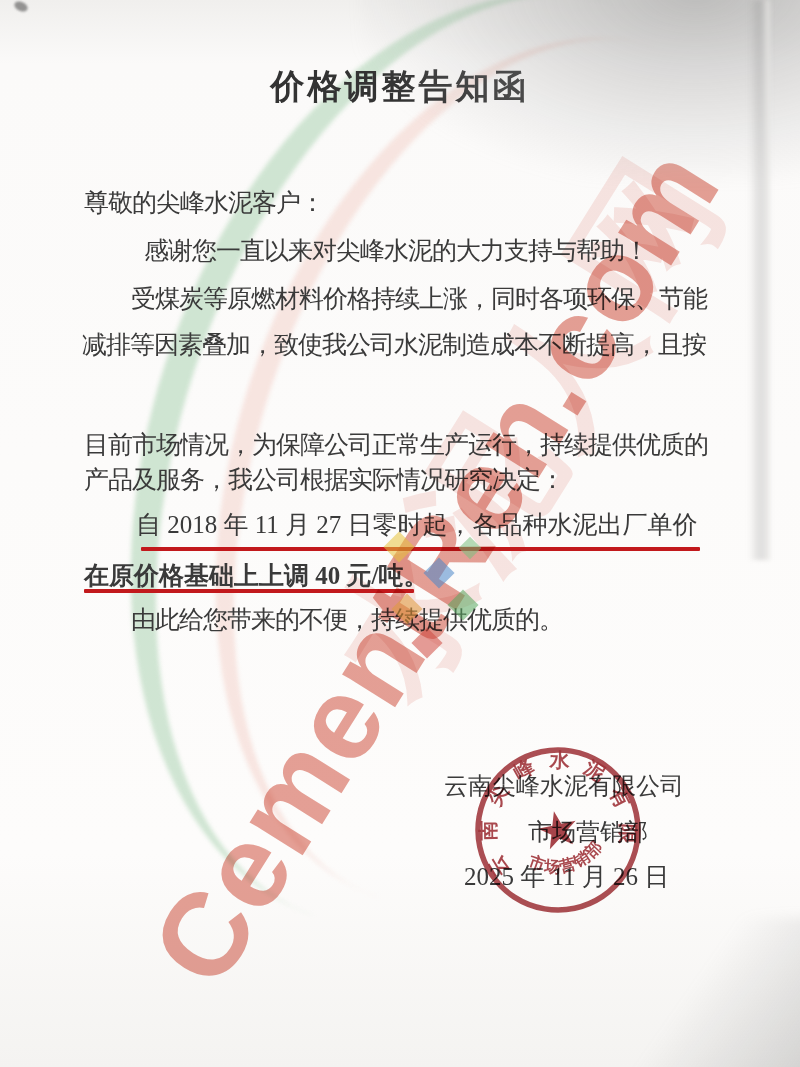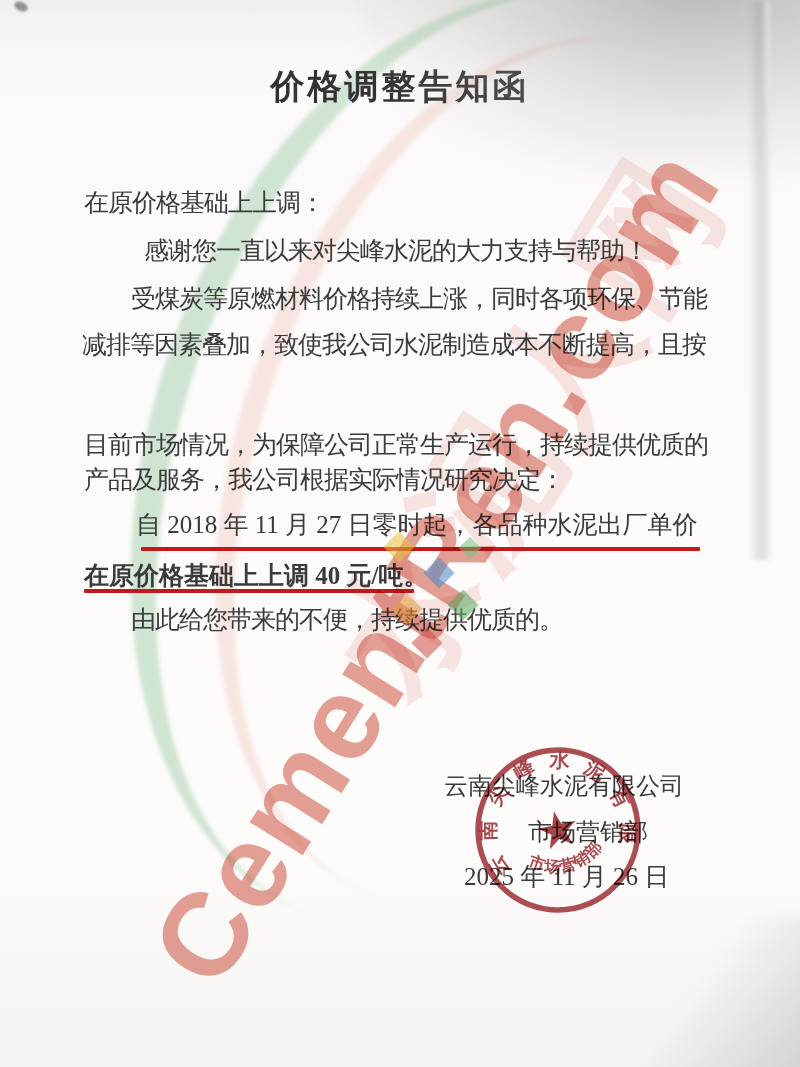--- a/index.html
+++ b/index.html
@@ -71,21 +71,21 @@
 </head>
 <body>
 
 <div class="page">
 
   <div class="arc arc-green"></div>
   <div class="arc arc-pink"></div>
   <div class="wm-cn">水泥人网</div>
 
   <div class="title">价格调整告知函</div>
-  <div class="l salut">在原价格基础上上调：</div>
+  <div class="l salut">尊敬的尖峰水泥客户：</div>
   <div class="l p1">感谢您一直以来对尖峰水泥的大力支持与帮助！</div>
   <div class="l p2">受煤炭等原燃材料价格持续上涨，同时各项环保、节能</div>
   <div class="l p3">减排等因素叠加，致使我公司水泥制造成本不断提高，且按</div>
   <div class="l p5">目前市场情况，为保障公司正常生产运行，持续提供优质的</div>
   <div class="l p6">产品及服务，我公司根据实际情况研究决定：</div>
   <div class="l p7">自 2018 年 11 月 27 日零时起，各品种水泥出厂单价</div>
   <div class="uline u1"></div>
   <div class="l p8">在原价格基础上上调 40 元/吨。</div>
   <div class="uline u2"></div>
   <div class="l p9">由此给您带来的不便，持续提供优质的。</div>

